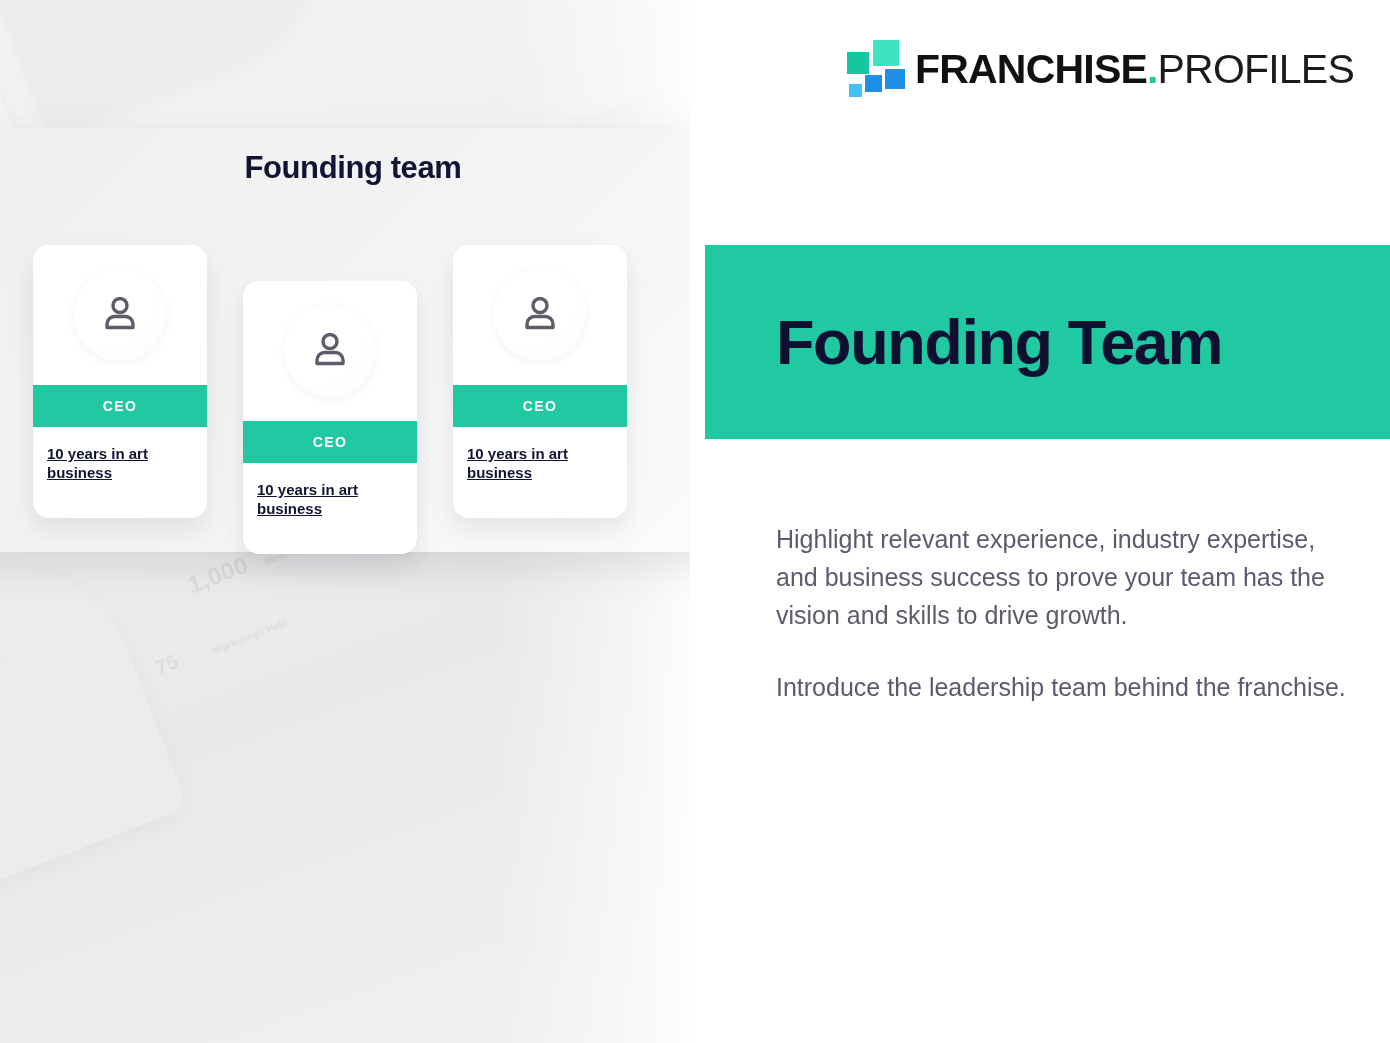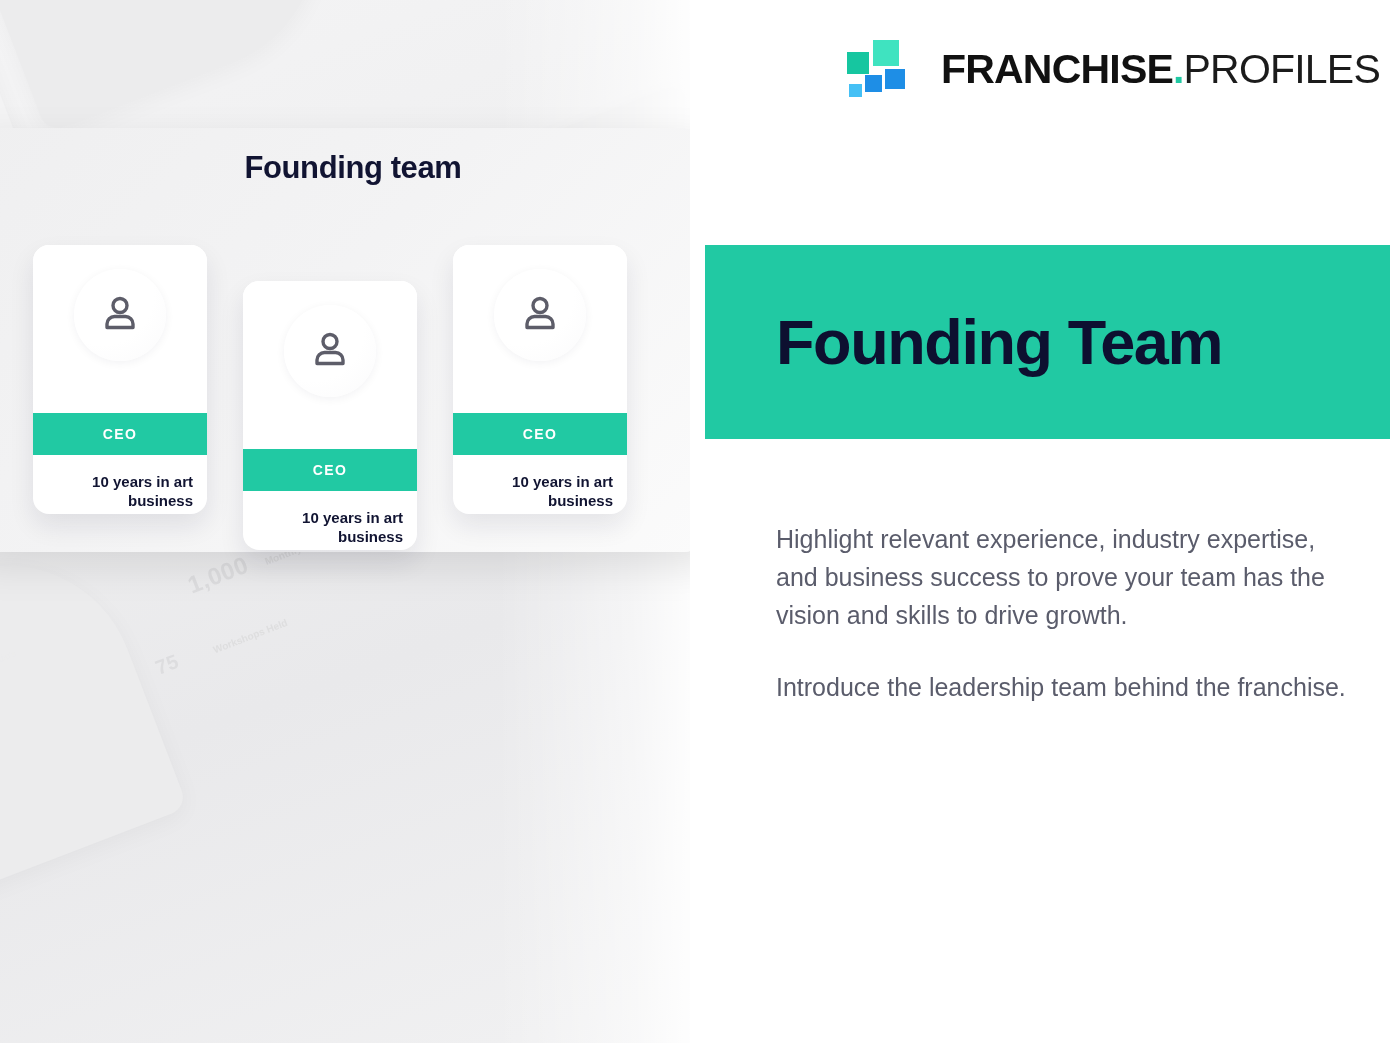--- a/index.html
+++ b/index.html
@@ -130,43 +130,43 @@
     display:flex; align-items:center; justify-content:center;
   }
   .role-band{
     height:42px;
     background:#21c9a3;
     display:flex; align-items:center; justify-content:center;
     color:#ffffff;
     font-size:14px;
     font-weight:bold;
     letter-spacing:1.4px;
-    margin-top:28px;
   }
   .bio{
-    padding:17px 14px 4px;
-    text-align:right;
+    padding:17px 14px 36px;
+    text-align:left;
     font-size:15px;
     font-weight:bold;
     line-height:1.28;
     color:#111432;
+    text-decoration:underline;
   }
 
   
   .right{
     position:absolute;
     left:690px; top:0;
     width:700px; height:1043px;
     background:#ffffff;
   }
 
   .logo{
     position:absolute;
     left:155px; top:40px;
-    display:flex; align-items:center; gap:34px;
+    display:flex; align-items:center; gap:8px;
   }
   .logo-mark{ position:relative; width:62px; height:58px; }
   .sq{ position:absolute; }
   .logo-word{
     font-size:41px;
     letter-spacing:-.8px;
     white-space:nowrap;
     line-height:1;
   }
   .w-bold{ font-weight:bold; color:#111111; }

